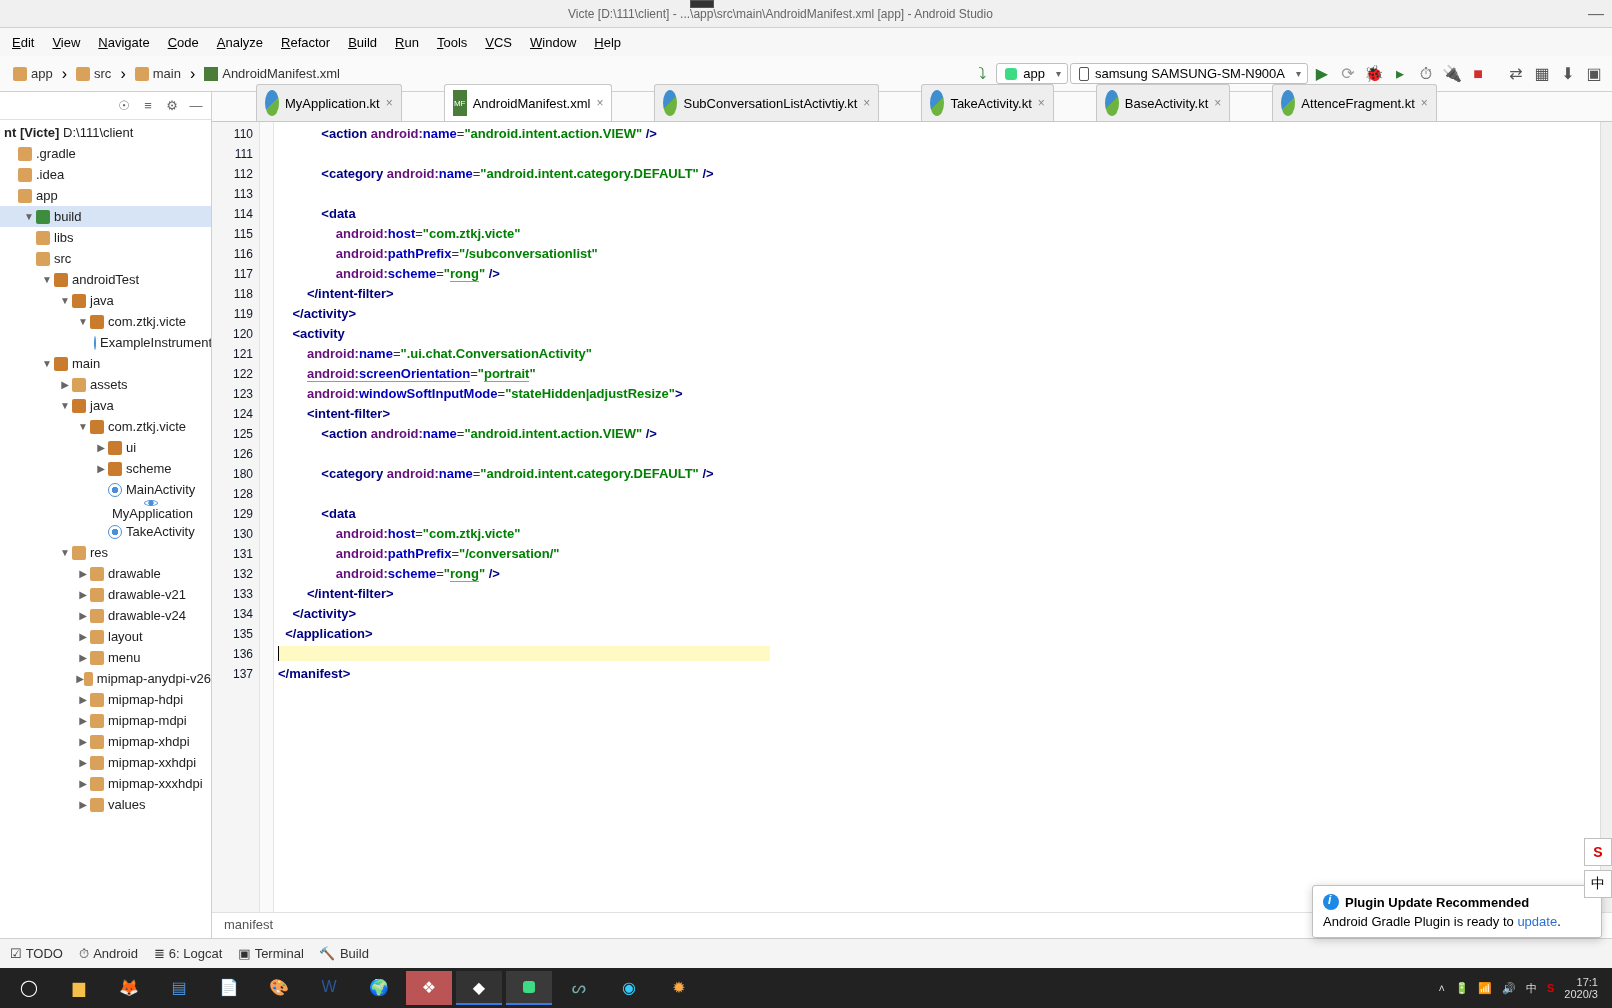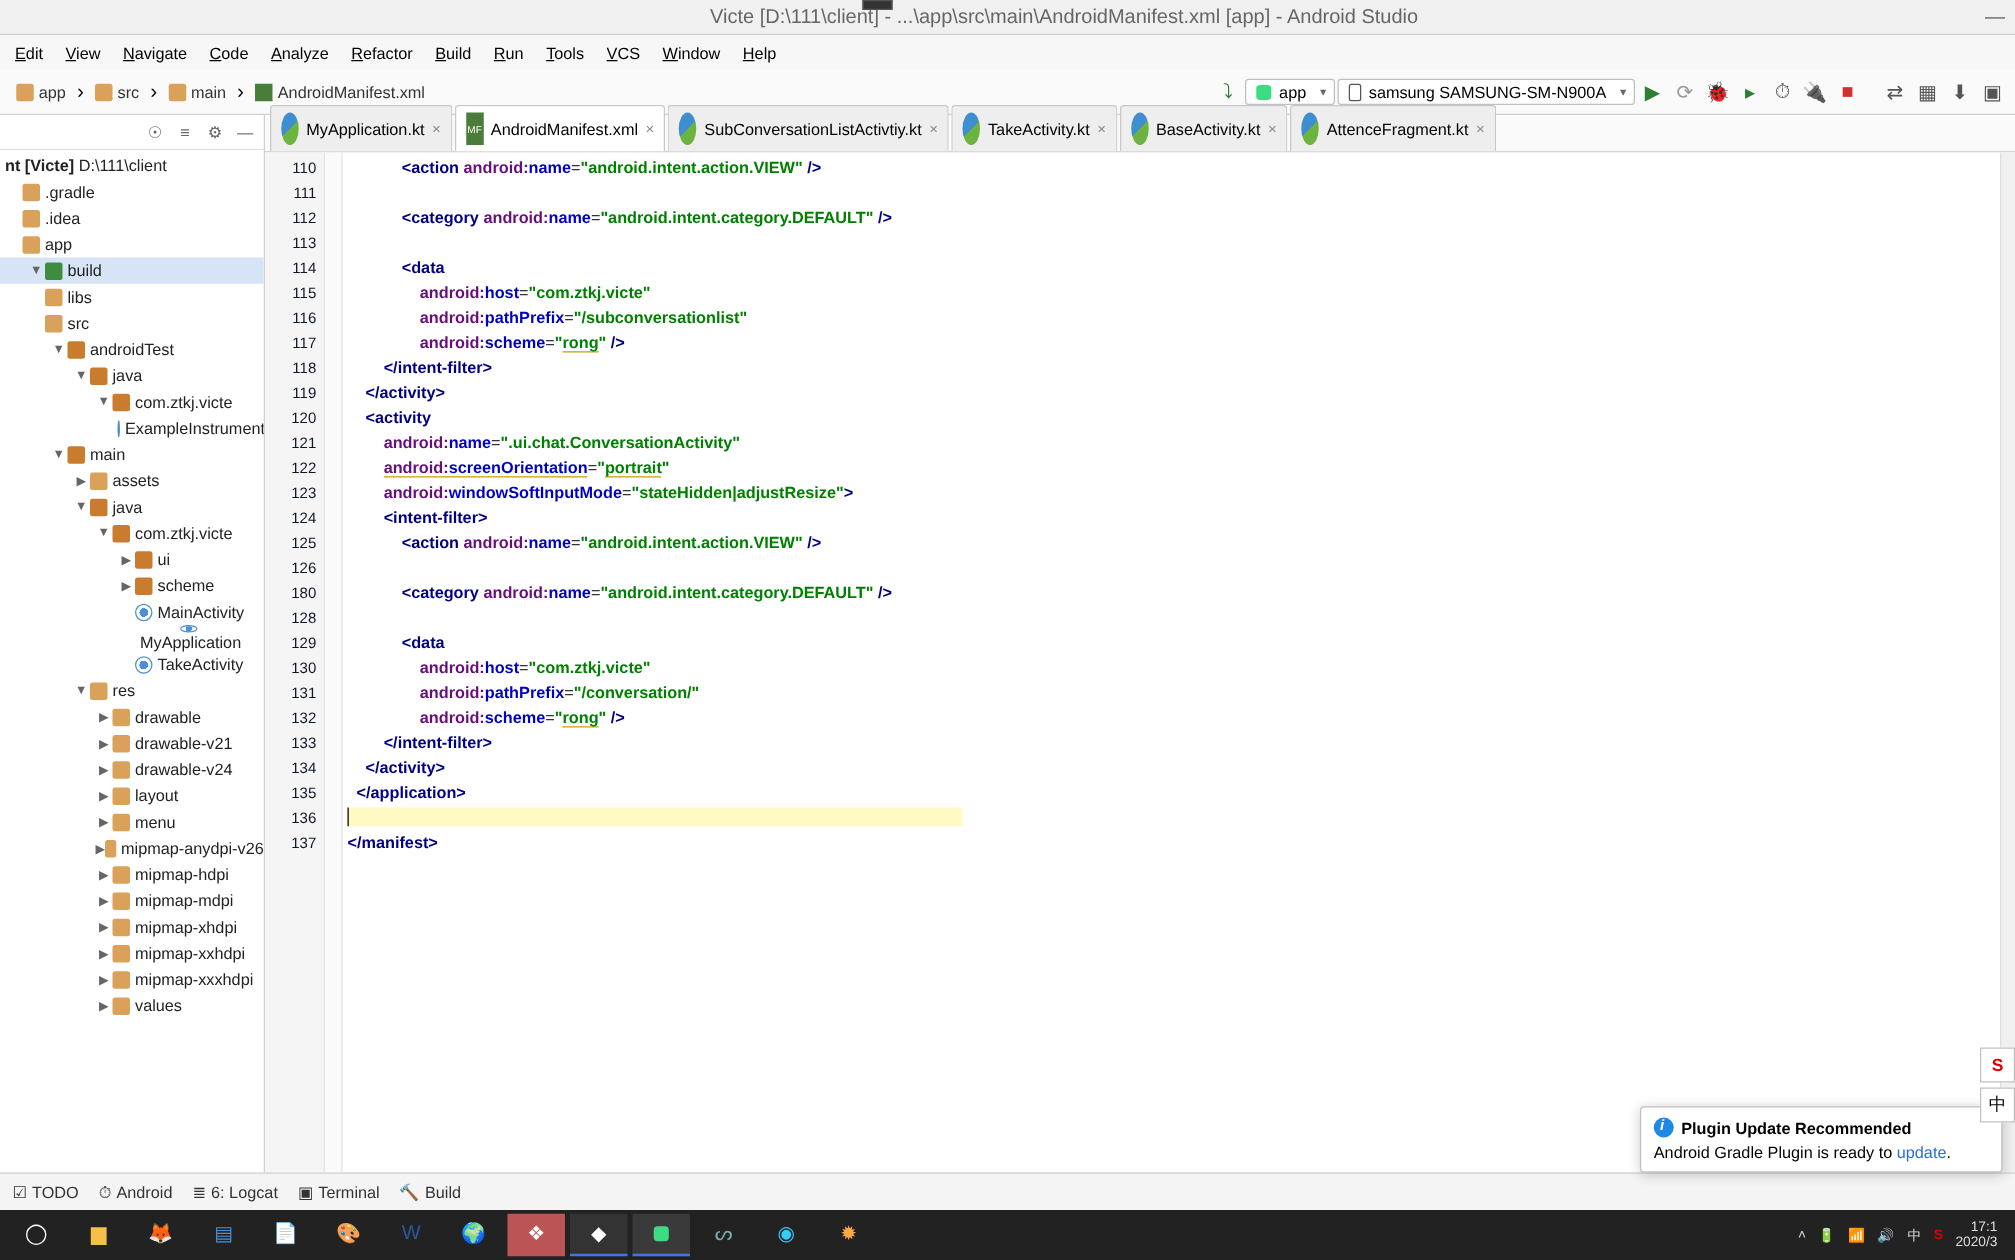--- a/index.html
+++ b/index.html
@@ -1,21 +1,21 @@
 <!DOCTYPE html>
 <html><head>
 <meta charset="utf-8">
 <style>
 * { margin: 0; padding: 0; box-sizing: border-box; font-family: "Segoe UI", Arial, sans-serif; }
 body { width: 1612px; height: 1008px; overflow: hidden; background: #fff; position: relative; }
 
 
 .titlebar { height: 28px; background: #f0f0f0; display: flex; align-items: center; padding: 0 8px; border-bottom: 1px solid #d0d0d0; }
 .title-tab { position: absolute; top: 0; left: 690px; background: #333; border: 1px solid #555; width: 24px; height: 8px; }
-.window-title { margin-left: 560px; color: #666; font-size: 16px; }
+.window-title { margin-left: 560px; color: #666; font-size: 12px; }
 .win-controls { margin-left: auto; display: flex; gap: 14px; color: #666; }
 
 
 .menubar { height: 28px; background: #f7f7f7; display: flex; align-items: center; padding: 0 4px; gap: 2px; font-size: 13px; }
 .menubar .mitem { padding: 3px 8px; cursor: pointer; }
 .menubar .mitem u { text-decoration: underline; }
 
 
 .navrow { height: 36px; background: #fafafa; border-bottom: 1px solid #d0d0d0; display: flex; align-items: center; padding: 0 6px; gap: 2px; }
 .crumb { display: flex; align-items: center; gap: 4px; padding: 2px 6px; font-size: 13px; color: #333; border: 1px solid transparent; border-radius: 3px; }
@@ -43,21 +43,21 @@
 .tree-row .tlabel { color: #222; }
 .folder-open { background: #c97b2e; border-radius: 2px; }
 .folder-closed { background: #d9a15a; border-radius: 2px; }
 .folder-green { background: #3e8c3e; border-radius: 2px; }
 .folder-res { background: #d9a15a; border-radius: 2px; }
 .kt-ico { background: radial-gradient(circle,#4a90d9 40%,#fff 41%); border-radius: 50%; border:1px solid #4a90d9; }
 
 
 .editor { flex: 1; display: flex; flex-direction: column; }
 .tabs { height: 30px; display: flex; align-items: flex-end; border-bottom: 1px solid #c8c8c8; background:#fafafa; padding-left:4px; }
-.tab { display: flex; align-items: center; gap: 6px; padding: 5px 8px; border: 1px solid #c8c8c8; border-bottom: none; background: #eee; margin-right: 2px; font-size: 13px; border-radius: 3px 3px 0 0; cursor: pointer; }
+.tab { display: flex; align-items: center; gap: 6px; padding: 5px 8px; border: 1px solid #c8c8c8; border-bottom: none; background: #eee; margin-right: 2px; font-size: 13px; border-radius: 3px 3px 0 0; cursor: pointer; margin-left: 40px; }
 .tab.active { background: #fff; }
 .tab .x { color: #888; cursor:pointer; font-size:12px; }
 .tabico { width: 14px; height: 26px; text-align: center; }
 .kt-tab { background: linear-gradient(135deg,#3e8ed0 50%,#6db33f 50%); border-radius:50%; }
 .mf-tab { background: #4a7c3a; color:#fff; font-size:8px; display:flex; align-items:center; justify-content:center; }
 
 
 .code-wrap { flex: 1; display: flex; overflow: hidden; background: #fff; position: relative; }
 .gutter { width: 48px; background: #f5f5f5; color: #0f172a; font-family: "Consolas","Courier New",monospace; font-size: 12px; text-align: right; padding: 2px 6px 0 0; border-right: 1px solid #e4e4e4; line-height: 20px; }
 .foldcol { width: 14px; background: #fafafa; border-right: 1px solid #e4e4e4; }
@@ -447,20 +447,23 @@
           <div style="height: 20px; position: relative;"></div>
           <div style="height: 20px; position: relative;"></div>
           <div style="height: 20px; position: relative;"></div>
           <div style="height: 20px; position: relative;"><span class="bulb" style="position: relative; left: -1px; top: 3px;"></span></div>
           <div style="height: 20px; position: relative;"></div>
           <div style="height: 20px; position: relative;"></div>
         </div>
       <div class="code" id="code"><div>            <span class="t">&lt;action</span> <span class="a">android:</span><span class="an">name</span><span class="eq">=</span><span class="v">"android.intent.action.VIEW"</span> <span class="t">/&gt;</span></div><div>&nbsp;</div><div>            <span class="t">&lt;category</span> <span class="a">android:</span><span class="an">name</span><span class="eq">=</span><span class="v">"android.intent.category.DEFAULT"</span> <span class="t">/&gt;</span></div><div>&nbsp;</div><div>            <span class="t">&lt;data</span></div><div>                <span class="a">android:</span><span class="an">host</span><span class="eq">=</span><span class="v">"com.ztkj.victe"</span></div><div>                <span class="a">android:</span><span class="an">pathPrefix</span><span class="eq">=</span><span class="v">"/subconversationlist"</span></div><div>                <span class="a">android:</span><span class="an">scheme</span><span class="eq">=</span><span class="v">"<span class="uline">rong</span>"</span> <span class="t">/&gt;</span></div><div>        <span class="t">&lt;/intent-filter&gt;</span></div><div>    <span class="t">&lt;/activity&gt;</span></div><div>    <span class="t">&lt;activity</span></div><div>        <span class="a">android:</span><span class="an">name</span><span class="eq">=</span><span class="v">".ui.chat.ConversationActivity"</span></div><div>        <span class="uline"><span class="a">android:</span><span class="an">screenOrientation</span></span><span class="eq">=</span><span class="v">"<span class="uline">portrait</span>"</span></div><div>        <span class="a">android:</span><span class="an">windowSoftInputMode</span><span class="eq">=</span><span class="v">"stateHidden|adjustResize"</span><span class="t">&gt;</span></div><div>        <span class="t">&lt;intent-filter&gt;</span></div><div>            <span class="t">&lt;action</span> <span class="a">android:</span><span class="an">name</span><span class="eq">=</span><span class="v">"android.intent.action.VIEW"</span> <span class="t">/&gt;</span></div><div>&nbsp;</div><div>            <span class="t">&lt;category</span> <span class="a">android:</span><span class="an">name</span><span class="eq">=</span><span class="v">"android.intent.category.DEFAULT"</span> <span class="t">/&gt;</span></div><div>&nbsp;</div><div>            <span class="t">&lt;data</span></div><div>                <span class="a">android:</span><span class="an">host</span><span class="eq">=</span><span class="v">"com.ztkj.victe"</span></div><div>                <span class="a">android:</span><span class="an">pathPrefix</span><span class="eq">=</span><span class="v">"/conversation/"</span></div><div>                <span class="a">android:</span><span class="an">scheme</span><span class="eq">=</span><span class="v">"<span class="uline">rong</span>"</span> <span class="t">/&gt;</span></div><div>        <span class="t">&lt;/intent-filter&gt;</span></div><div>    <span class="t">&lt;/activity&gt;</span></div><div>  <span class="t">&lt;/application&gt;</span></div><div><span class="hl"><span class="cursor"></span>                                                                                                                                        </span></div><div><span class="t">&lt;/manifest&gt;</span></div></div>
       <div class="rightstrip"></div>
     </div>
+    <div style="height:26px;border-top:1px solid #e0e0e0;padding:4px 12px;font-size:13px;color:#555">
+      <span>manifest</span>
+    </div>
     <div class="edbottom">
       <div class="btab active">Text</div>
       <div class="btab">Merged Manifest</div>
     </div>
   </div>
 </div>
 
 <div class="toolbar-bottom">
   <div class="tb">
       <span>☑</span>

